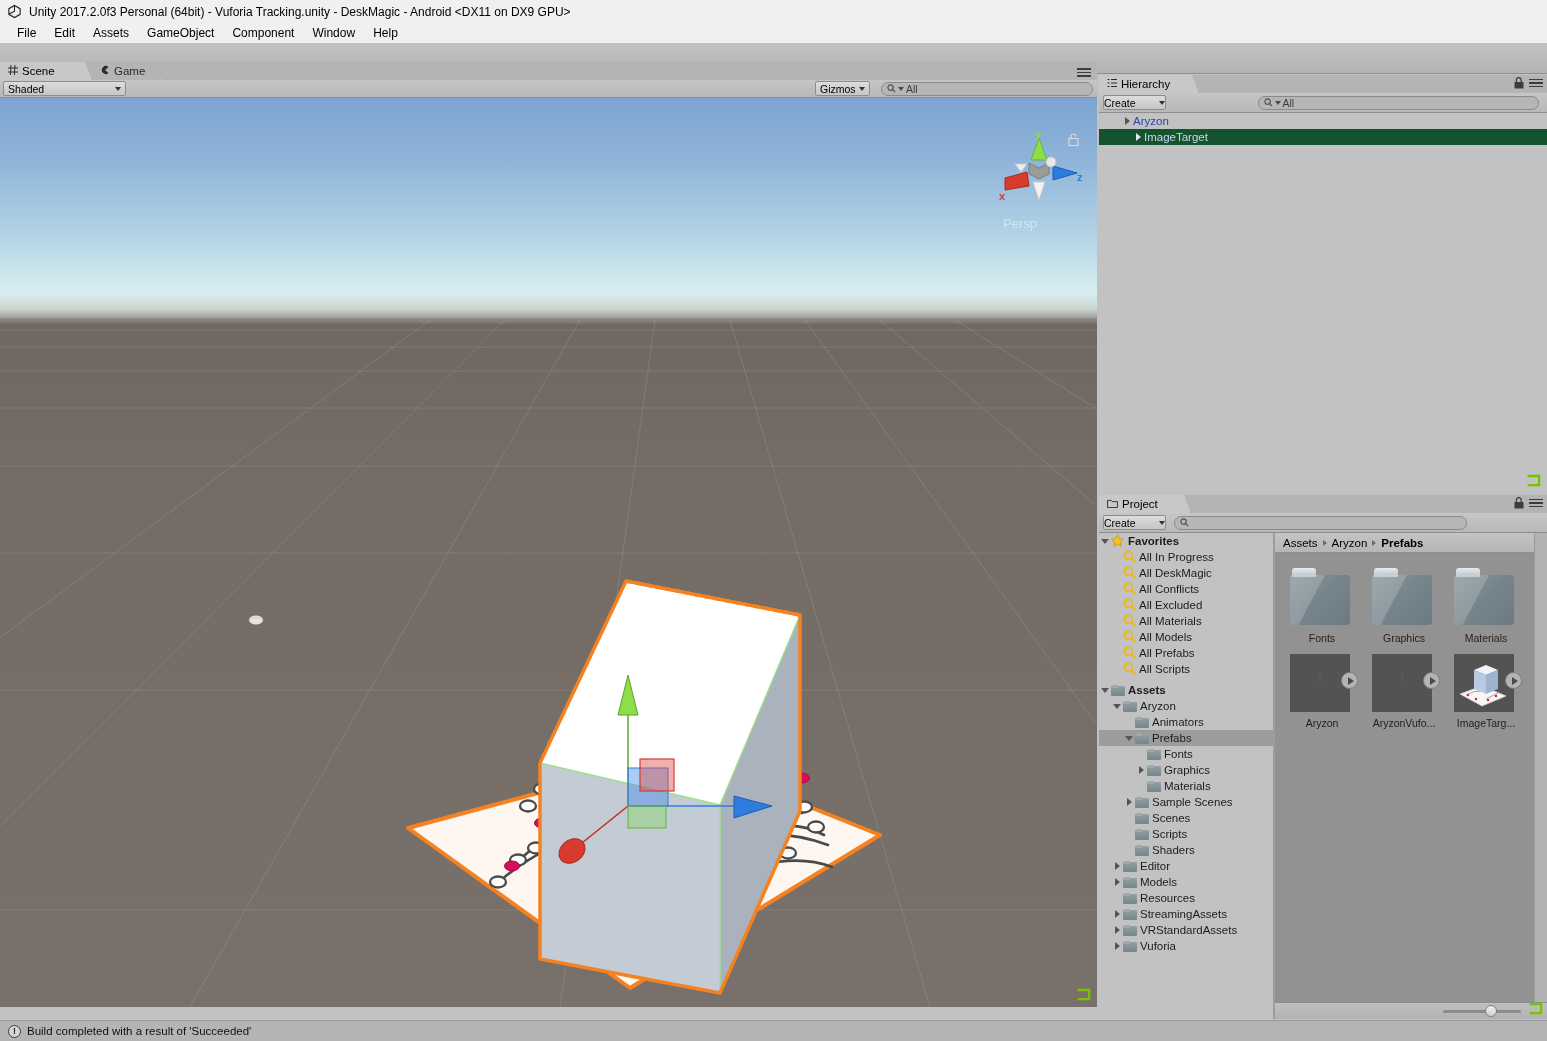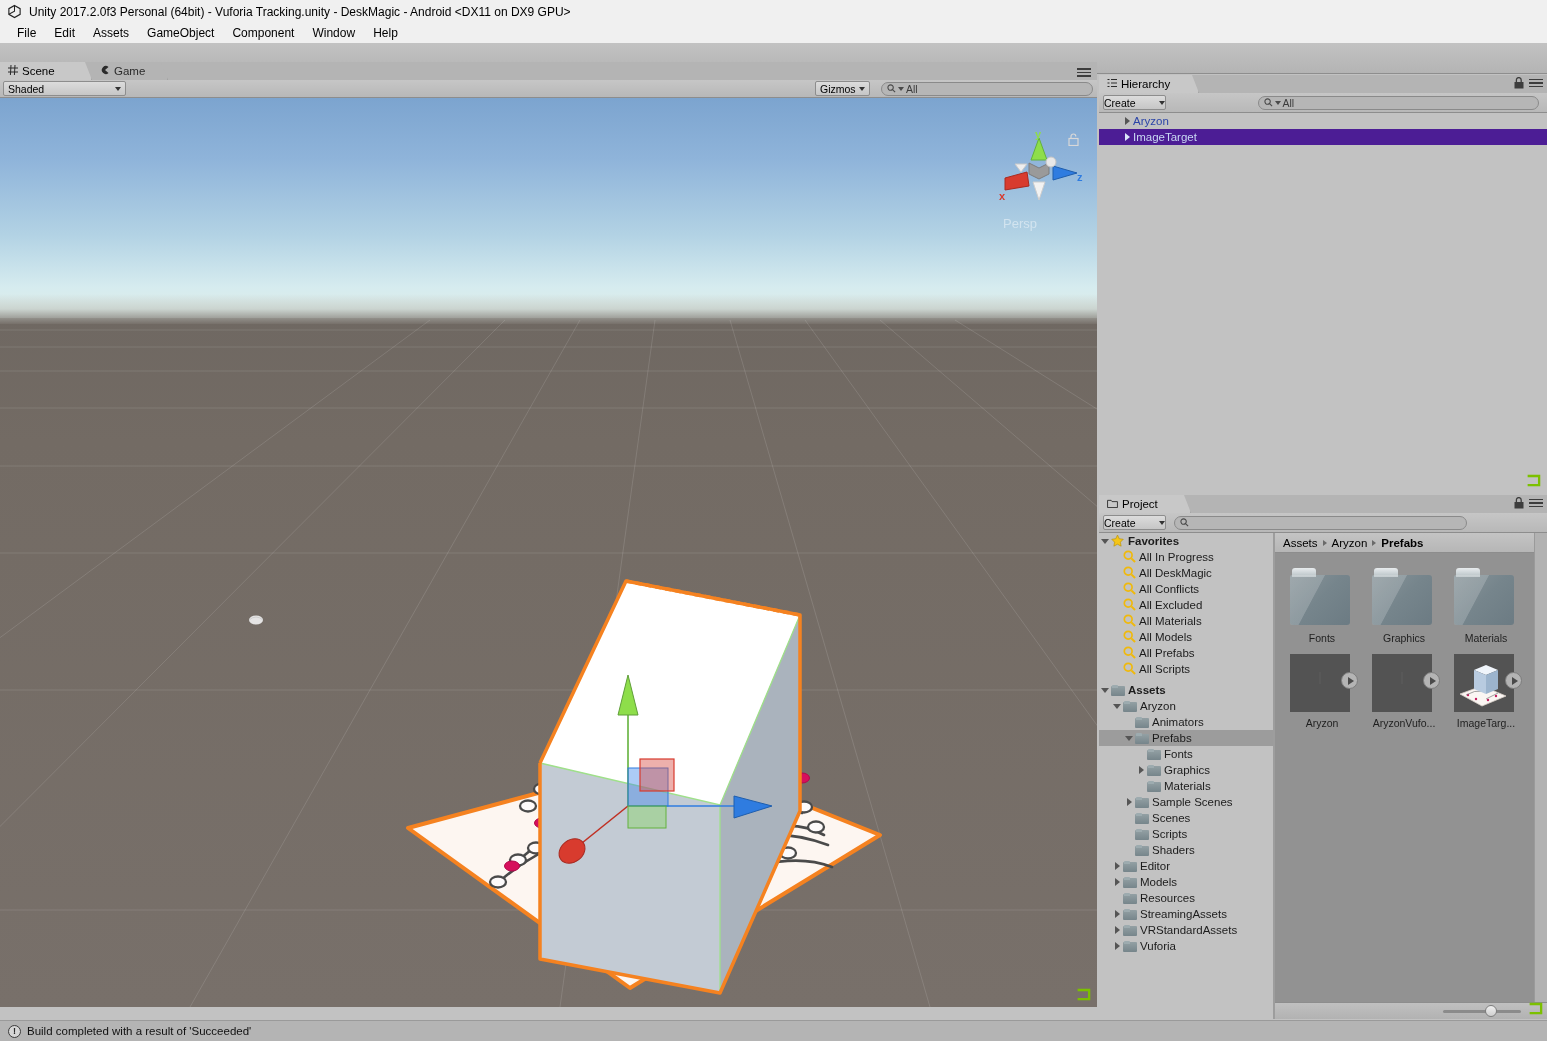--- a/index.html
+++ b/index.html
@@ -157,21 +157,21 @@
     border: 1px solid #8d8d8d; border-radius: 2px;
     display: flex; align-items: center; gap: 23px; font-size: 10.5px; cursor: default;
   }
   .tri-down { width: 0; height: 0; border-left: 3px solid transparent; border-right: 3px solid transparent; border-top: 4px solid #333; }
 
   .tree-body { background: #c2c2c2; overflow: hidden; position: relative; }
   .row {
     height: 16px; display: flex; align-items: center;
     font-size: 11.5px; color: #1c1c1c; cursor: default; white-space: nowrap;
   }
-  .row.selected { background: #4c1d95; color: #fff; }
+  .row.selected { background: #14532d; color: #fff; padding-left: 11px; }
   .row.sel-gray { background: #9c9c9c; }
   .row .arrow {
     width: 12px; flex: 0 0 12px; display: flex; align-items: center; justify-content: center;
   }
   .arrow-right { width: 0; height: 0; border-top: 4px solid transparent; border-bottom: 4px solid transparent; border-left: 5px solid #555; }
   .arrow-down { width: 0; height: 0; border-left: 4px solid transparent; border-right: 4px solid transparent; border-top: 5px solid #555; }
   .row.selected .arrow-right { border-left-color: #dce8fa; }
   .folder-ic { width: 14px; height: 11px; flex: 0 0 14px; margin-right: 3px; position: relative; }
   .folder-ic::before {
     content: ""; position: absolute; left: 0; top: 1px; width: 14px; height: 10px;

